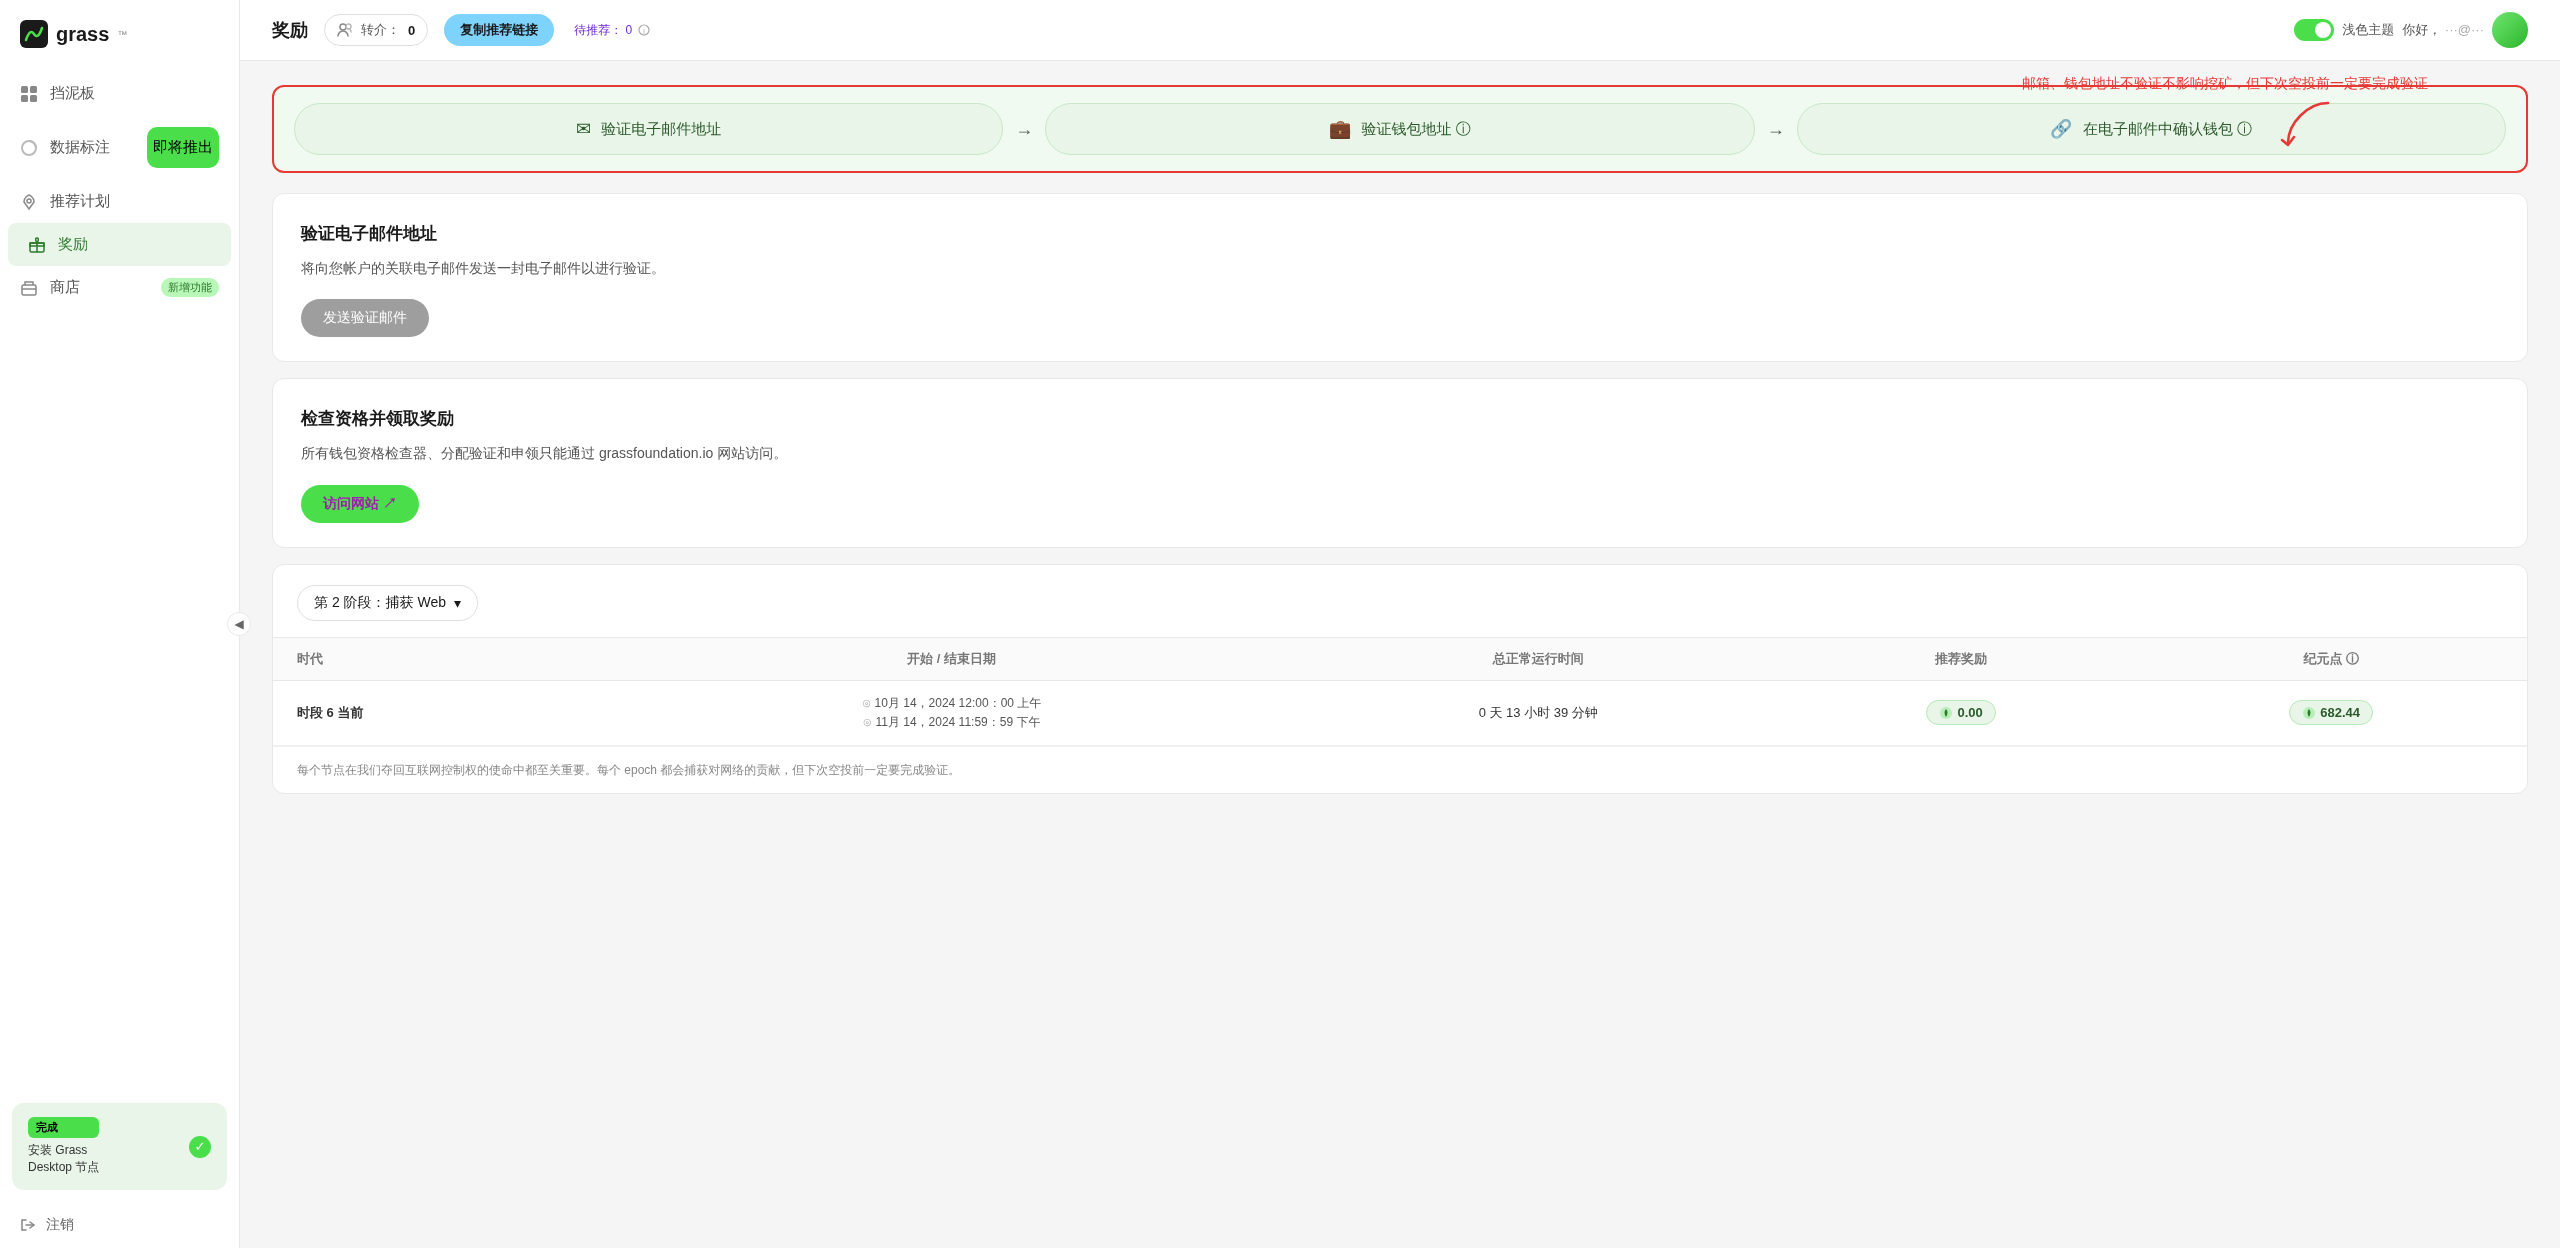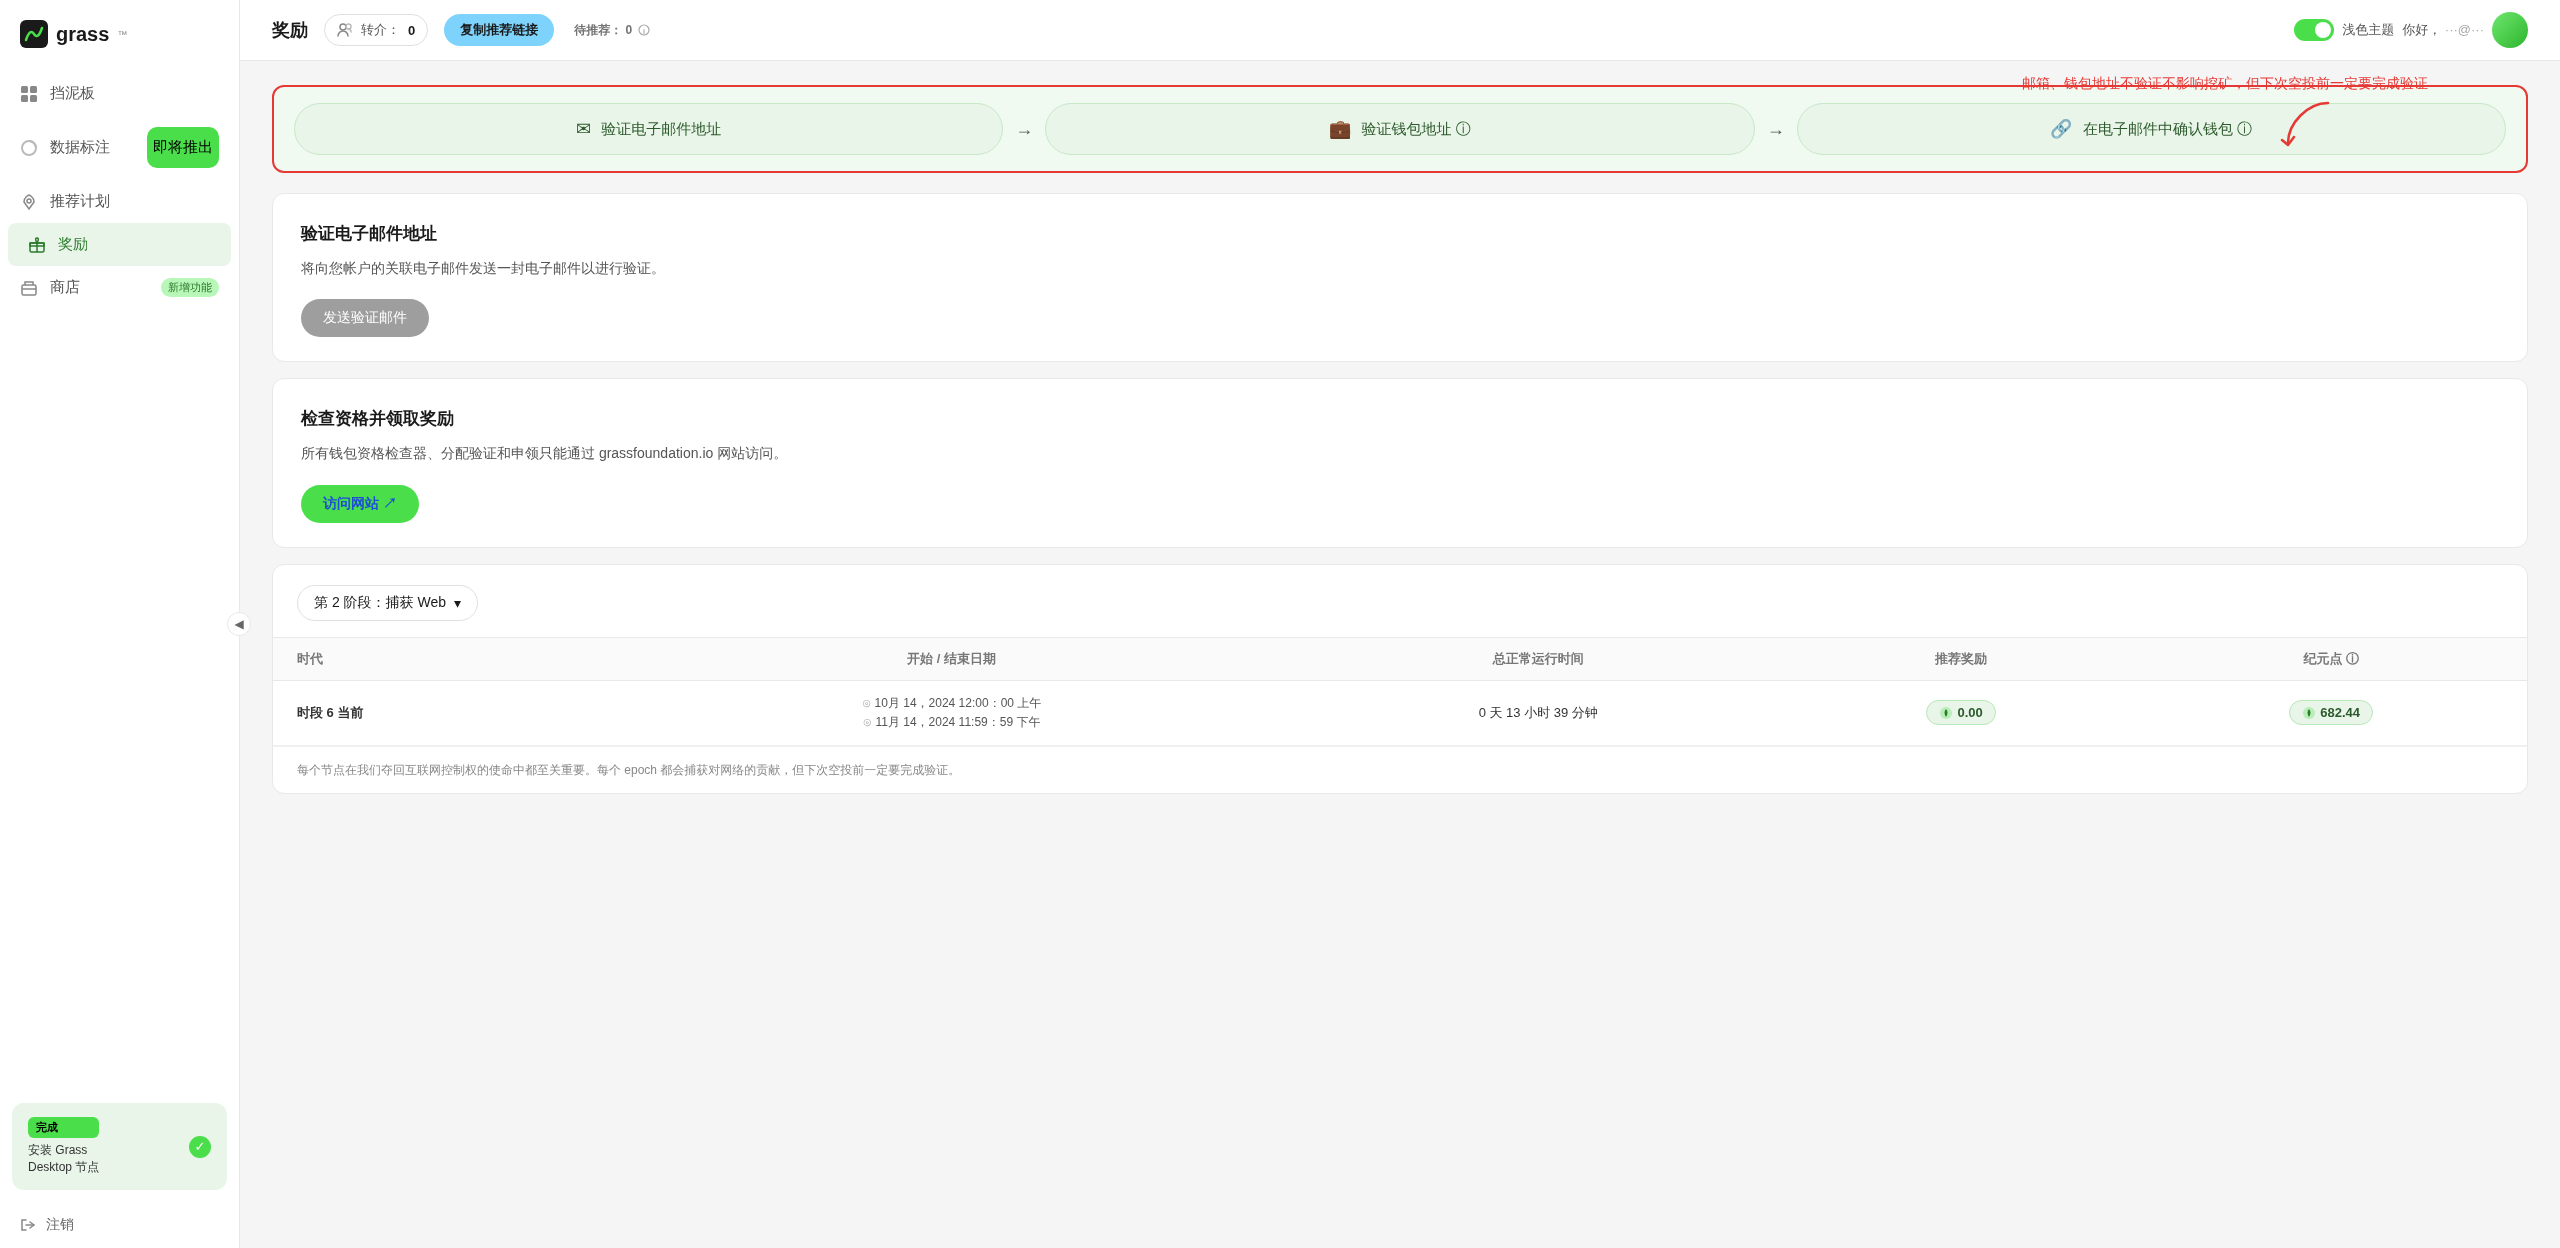--- a/index.html
+++ b/index.html
@@ -284,21 +284,21 @@
       color: #fff;
       border: none;
       border-radius: 20px;
       padding: 10px 22px;
       font-size: 14px;
       font-weight: 500;
       cursor: pointer;
     }
     .visit-btn {
       background: #4ade4a;
-      color: #1d4ed8;
+      color: #a21caf;
       border: none;
       border-radius: 20px;
       padding: 10px 22px;
       font-size: 14px;
       font-weight: 600;
       cursor: pointer;
       display: flex;
       align-items: center;
       gap: 6px;
     }
@@ -482,21 +482,21 @@
         <path d="M11 7 C12.5 7 14 8 14 10" stroke="#bbb" stroke-width="1.5" stroke-linecap="round" fill="none"></path>
         <circle cx="11.5" cy="4.5" r="2.5" stroke="#bbb" stroke-width="1.5" fill="none"></circle>
       </svg>
       <span>转介：</span>
       <span style="font-weight:700;color:#1a1a1a;">0</span>
     </div>
 
     <button class="copy-btn">复制推荐链接</button>
 
     <div style="display:flex;flex-direction:column;margin-left:4px;">
-      <span style="font-size:12px;color:#737373;font-weight:bold;">
+      <span style="font-size:12px;color:#6d28d9;">
         <span>待推荐：</span>
         <span>0</span>
         <svg width="12" height="12" viewBox="0 0 12 12" style="vertical-align:middle;margin-left:2px;">
           <circle cx="6" cy="6" r="5" stroke="#aaa" stroke-width="1.2" fill="none"></circle>
           <text x="6" y="9.5" text-anchor="middle" font-size="7" fill="#aaa">i</text>
         </svg>
       </span>
     </div>
 
     <div class="header-right">

